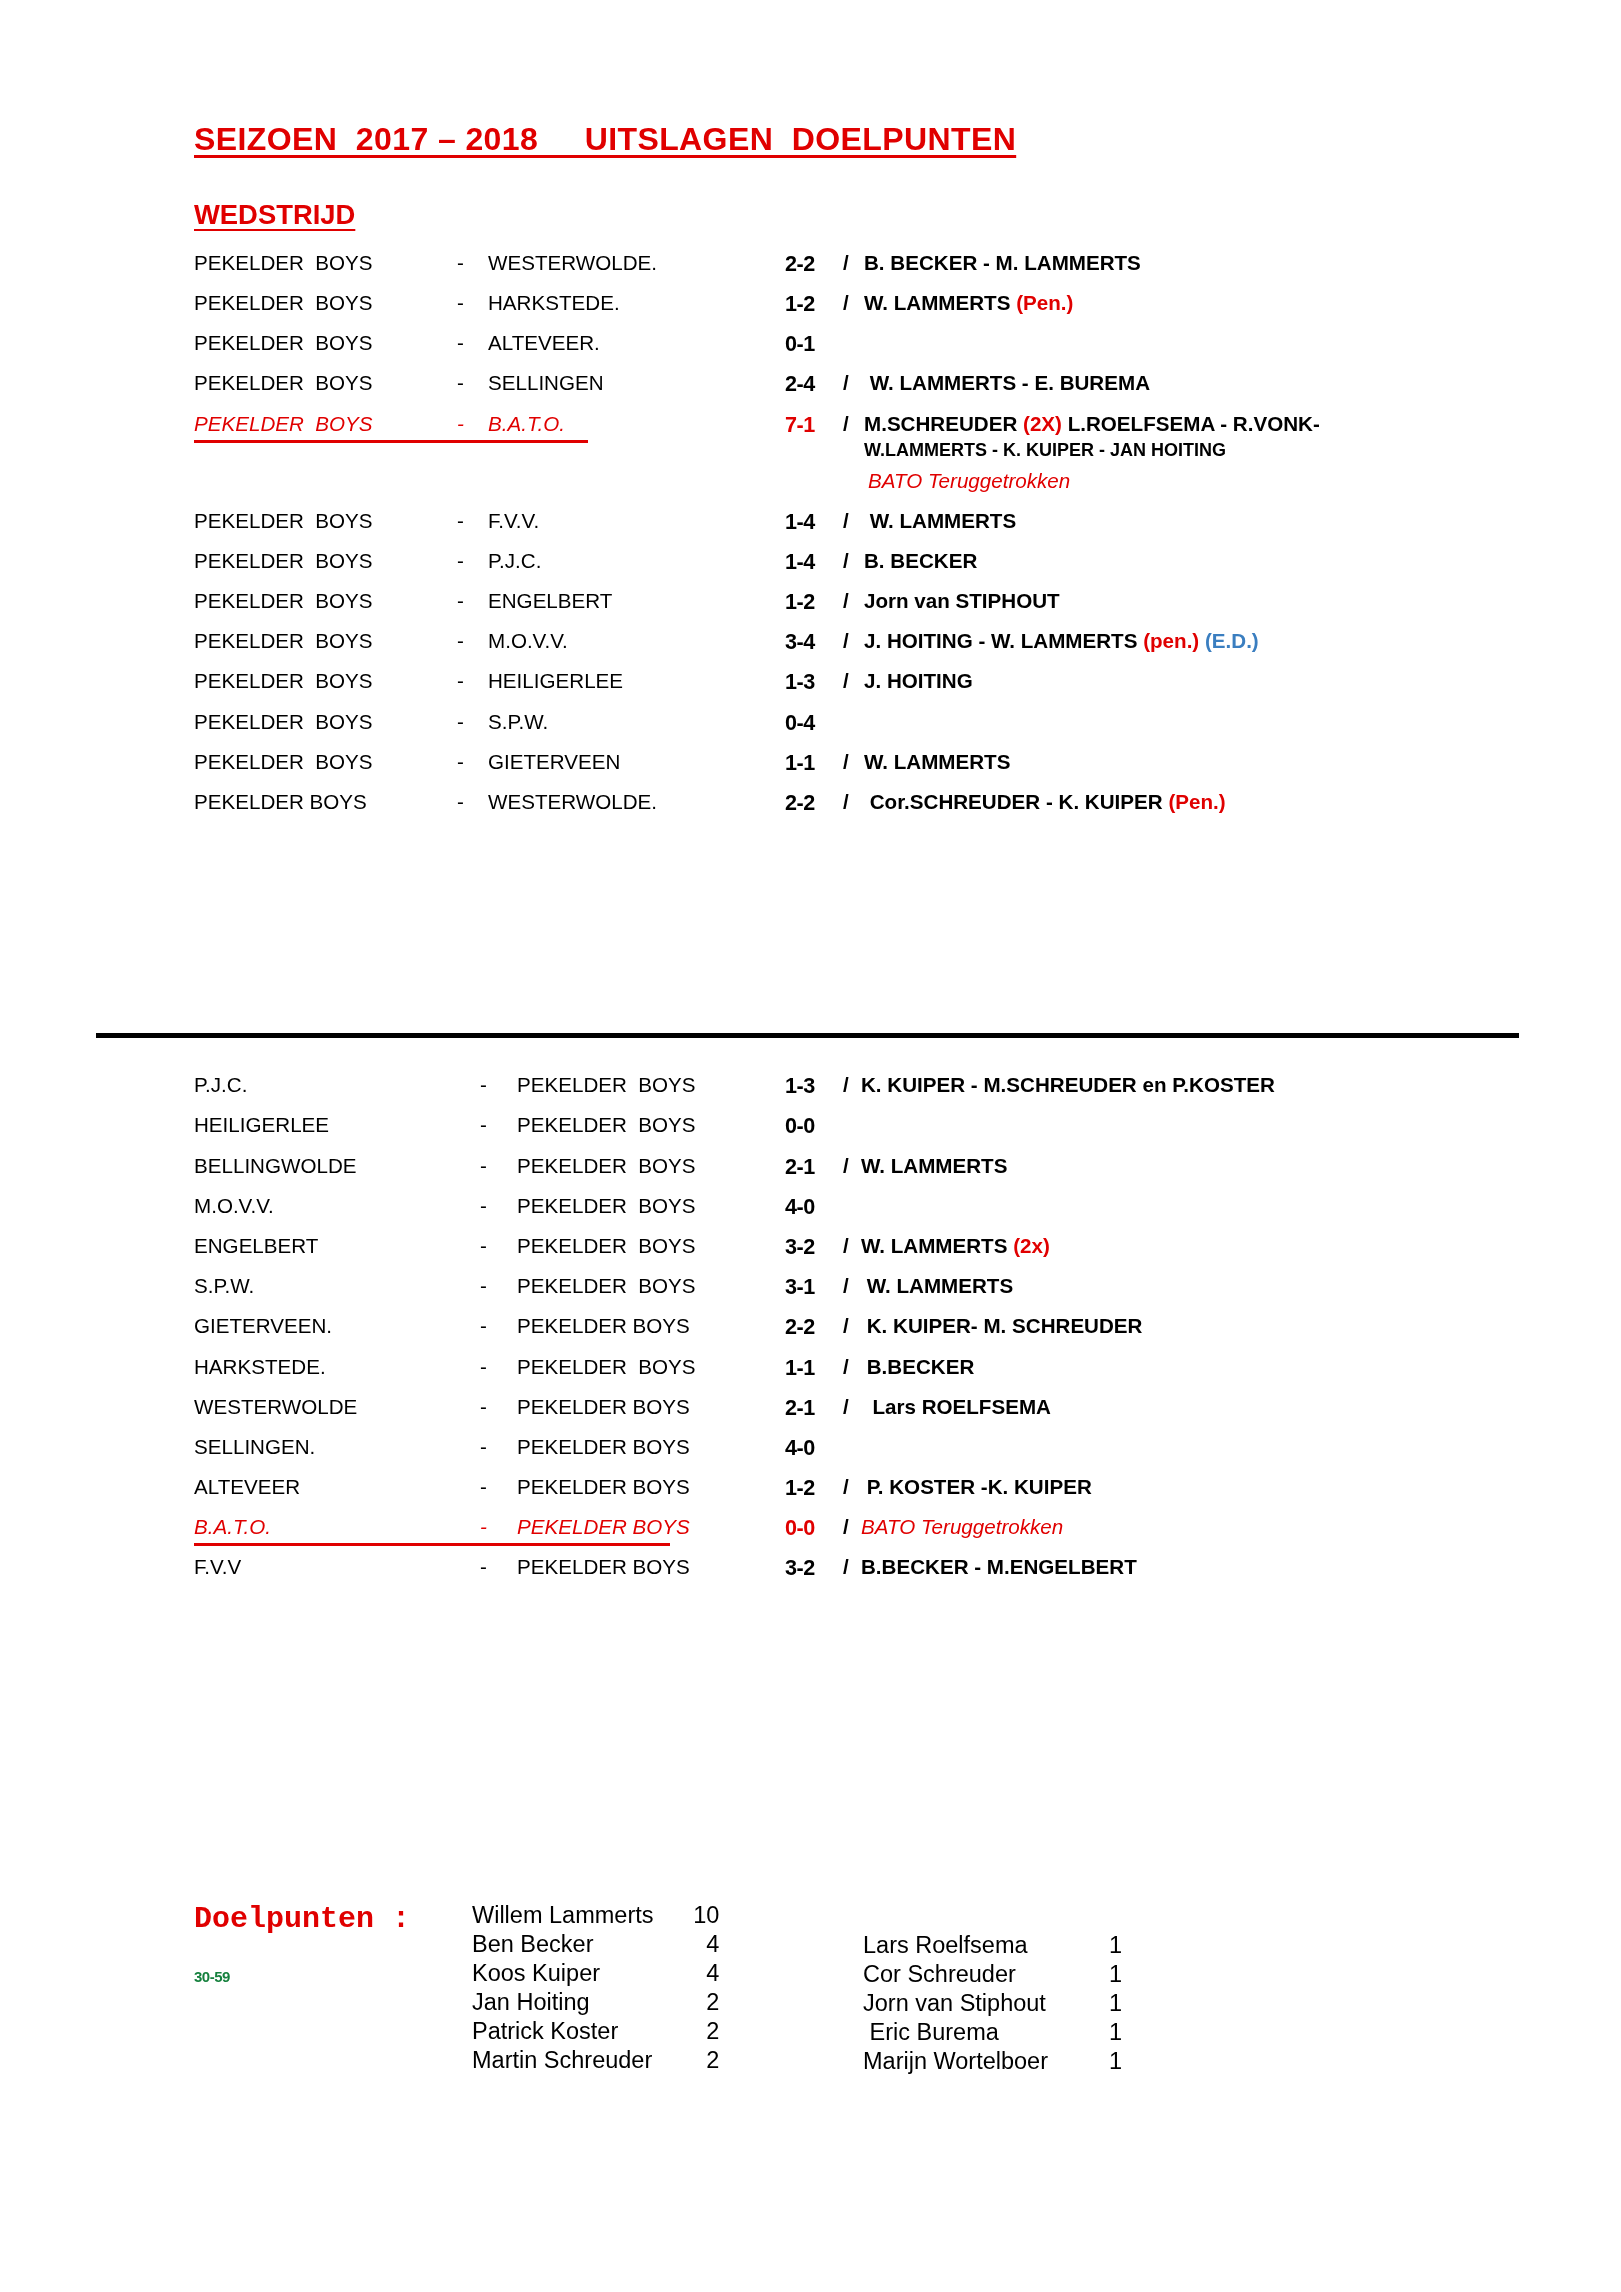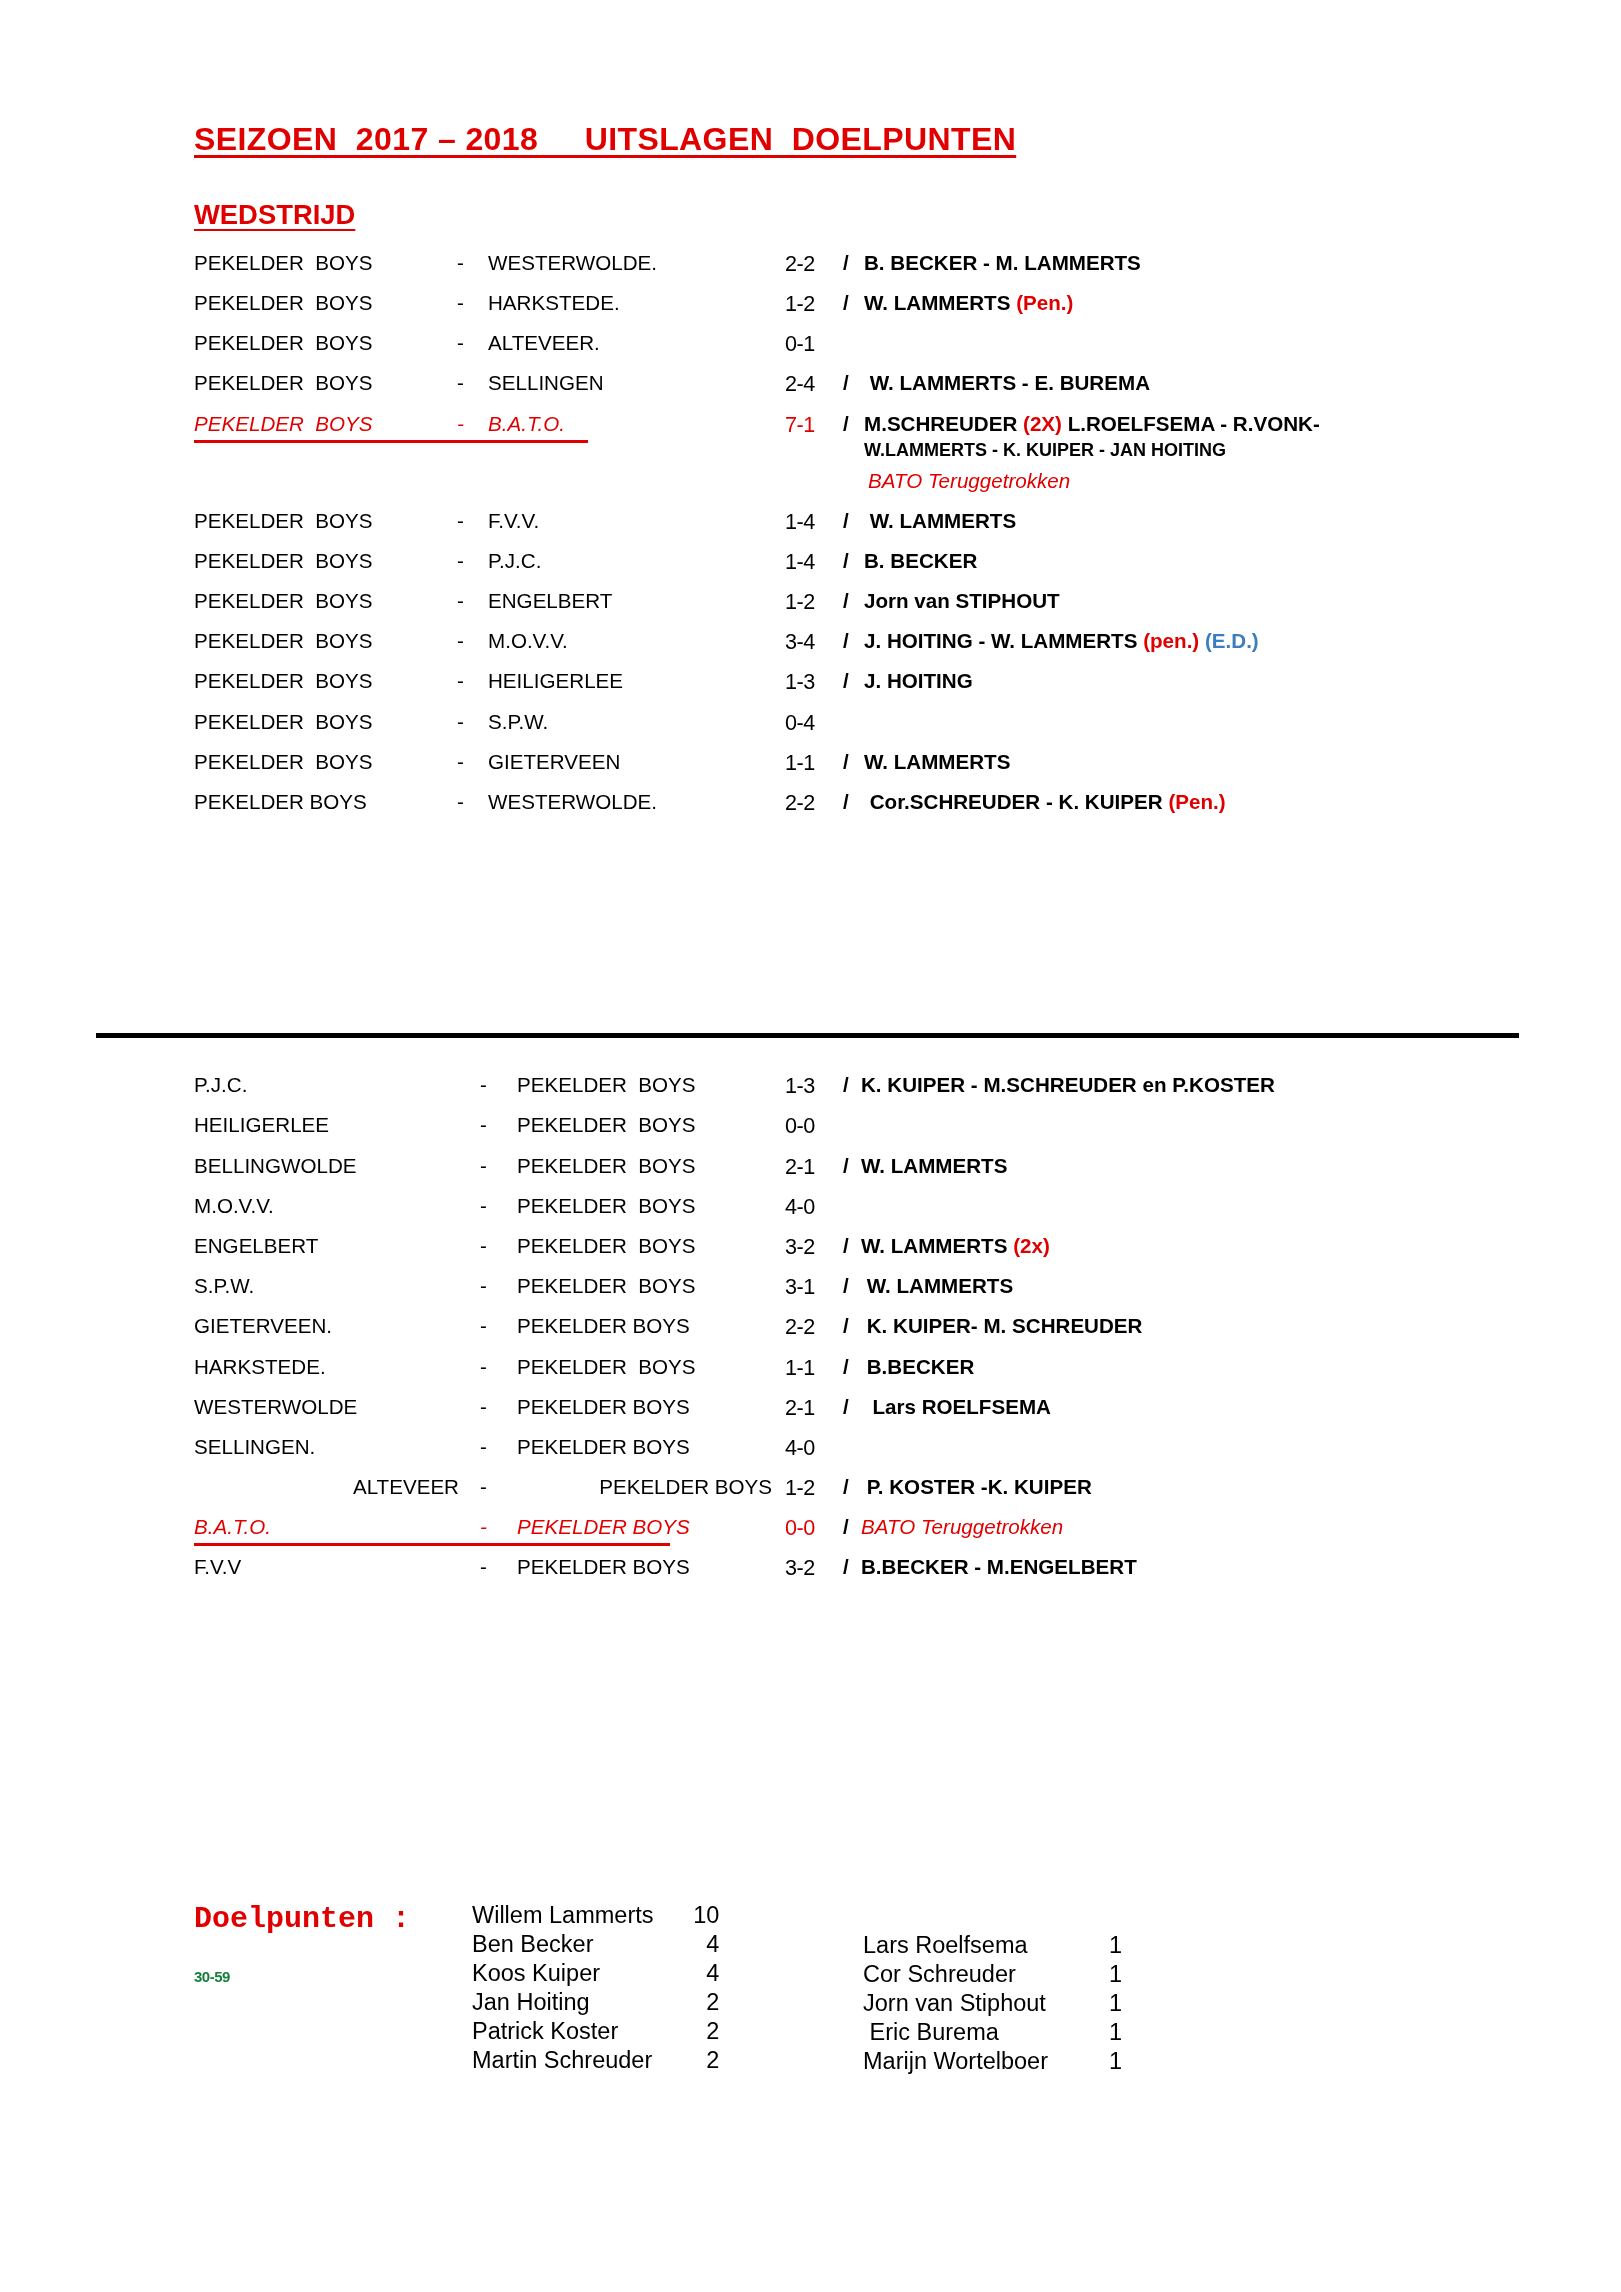--- a/index.html
+++ b/index.html
@@ -78,21 +78,21 @@
     position: absolute;
     left: 294px;
     top: 0;
     width: 225px;
     white-space: pre;
   }
   .m-score {
     position: absolute;
     left: 591px;
     top: 0;
-    font-weight: normal;
+    font-weight: bold;
     font-size: 21.6px;
     white-space: pre;
     letter-spacing: -0.5px;
   }
   .m-slash {
     position: absolute;
     left: 649px;
     top: 0;
     font-weight: bold;
     font-size: 20.6px;
@@ -383,21 +383,21 @@
         <span class="m-score">2-1</span>
         <span class="m-slash">/</span>
         <span class="m-scorers">  Lars ROELFSEMA</span>
       </div>
       <div class="match-row away-row" style="top: 1435px;">
         <span class="m-home">SELLINGEN.</span>
         <span class="m-dash">-</span>
         <span class="m-away">PEKELDER BOYS</span>
         <span class="m-score">4-0</span>
       </div>
-      <div class="match-row away-row" style="top: 1475px; text-align: right;">
+      <div class="match-row away-row" style="top: 1475px;">
         <span class="m-home">ALTEVEER</span>
         <span class="m-dash">-</span>
         <span class="m-away">PEKELDER BOYS</span>
         <span class="m-score">1-2</span>
         <span class="m-slash">/</span>
         <span class="m-scorers"> P. KOSTER -K. KUIPER</span>
       </div>
       <div class="match-row away-row row-bato" style="top: 1515px;">
         <span class="m-home">B.A.T.O.</span>
         <span class="m-dash">-</span>

